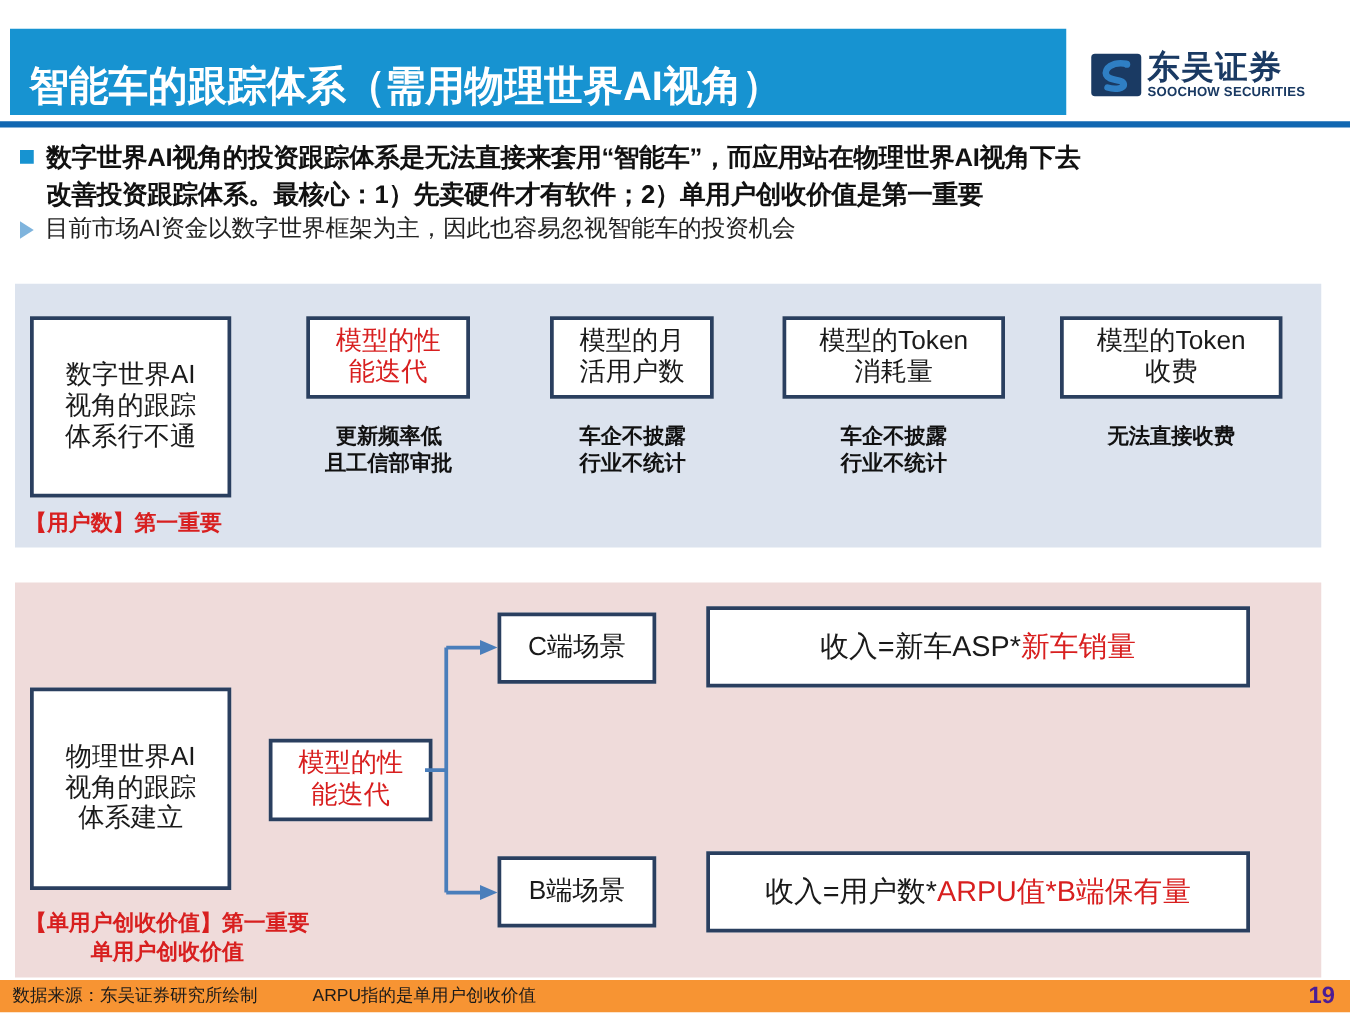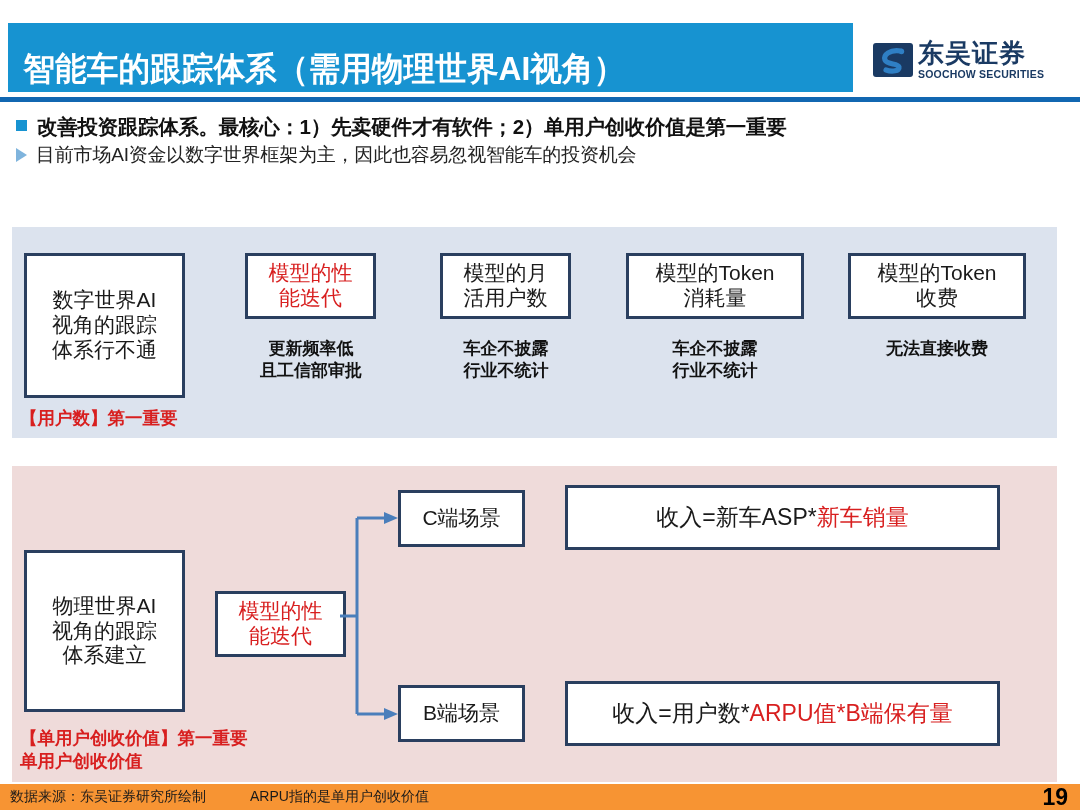--- a/index.html
+++ b/index.html
@@ -164,20 +164,21 @@
     color: #111111;
     line-height: 1.28;
   }
   .redlabel {
     position: absolute;
     font-weight: bold;
     font-size: 17.5px;
     color: #d81f1f;
     line-height: 1.3;
     white-space: nowrap;
+    text-align: center;
   }
 
   
   .b-left   { left: 24px;  top: 253px; width: 161px; height: 145px; font-size: 21px; }
   .b-c1     { left: 245px; top: 253px; width: 131px; height: 66px;  font-size: 21px; }
   .b-c2     { left: 440px; top: 253px; width: 131px; height: 66px;  font-size: 21px; }
   .b-c3     { left: 626px; top: 253px; width: 178px; height: 66px;  font-size: 21px; }
   .b-c4     { left: 848px; top: 253px; width: 178px; height: 66px;  font-size: 21px; }
 
   .cap-c1 { left: 225px; top: 338px; width: 172px; }
@@ -228,23 +229,23 @@
   }
   .footer-note {
     font-size: 14px;
     color: #1a1a1a;
     margin-left: 44px;
     white-space: nowrap;
   }
   .footer-page {
     margin-left: auto;
     margin-right: 12px;
-    font-size: 23px;
-    font-weight: bold;
-    color: #000000;
+    font-size: 19px;
+    font-weight: bold;
+    color: #4c1d95;
   }
 </style>
 </head>
 <body>
 
 <div class="title-bar">
   <div class="title-text">智能车的跟踪体系（需用物理世界AI视角）</div>
 </div>
 
 <div class="logo-area">
@@ -261,20 +262,21 @@
   </div>
 </div>
 
 <div class="header-rule"></div>
 
 <div class="bullets">
 
   <div class="bullet-row">
     <div class="bullet-sq"></div>
     <div>
+      <div class="bullet-l1">数字世界AI视角的投资跟踪体系是无法直接来套用“智能车”，而应用站在物理世界AI视角下去</div>
       <div class="bullet-l1">改善投资跟踪体系。最核心：1）先卖硬件才有软件；2）单用户创收价值是第一重要</div>
     </div>
   </div>
 
   <div class="bullet-row">
     <div class="bullet-tri"></div>
     <div class="bullet-l2">目前市场AI资金以数字世界框架为主，因此也容易忽视智能车的投资机会</div>
   </div>
 
 </div>

